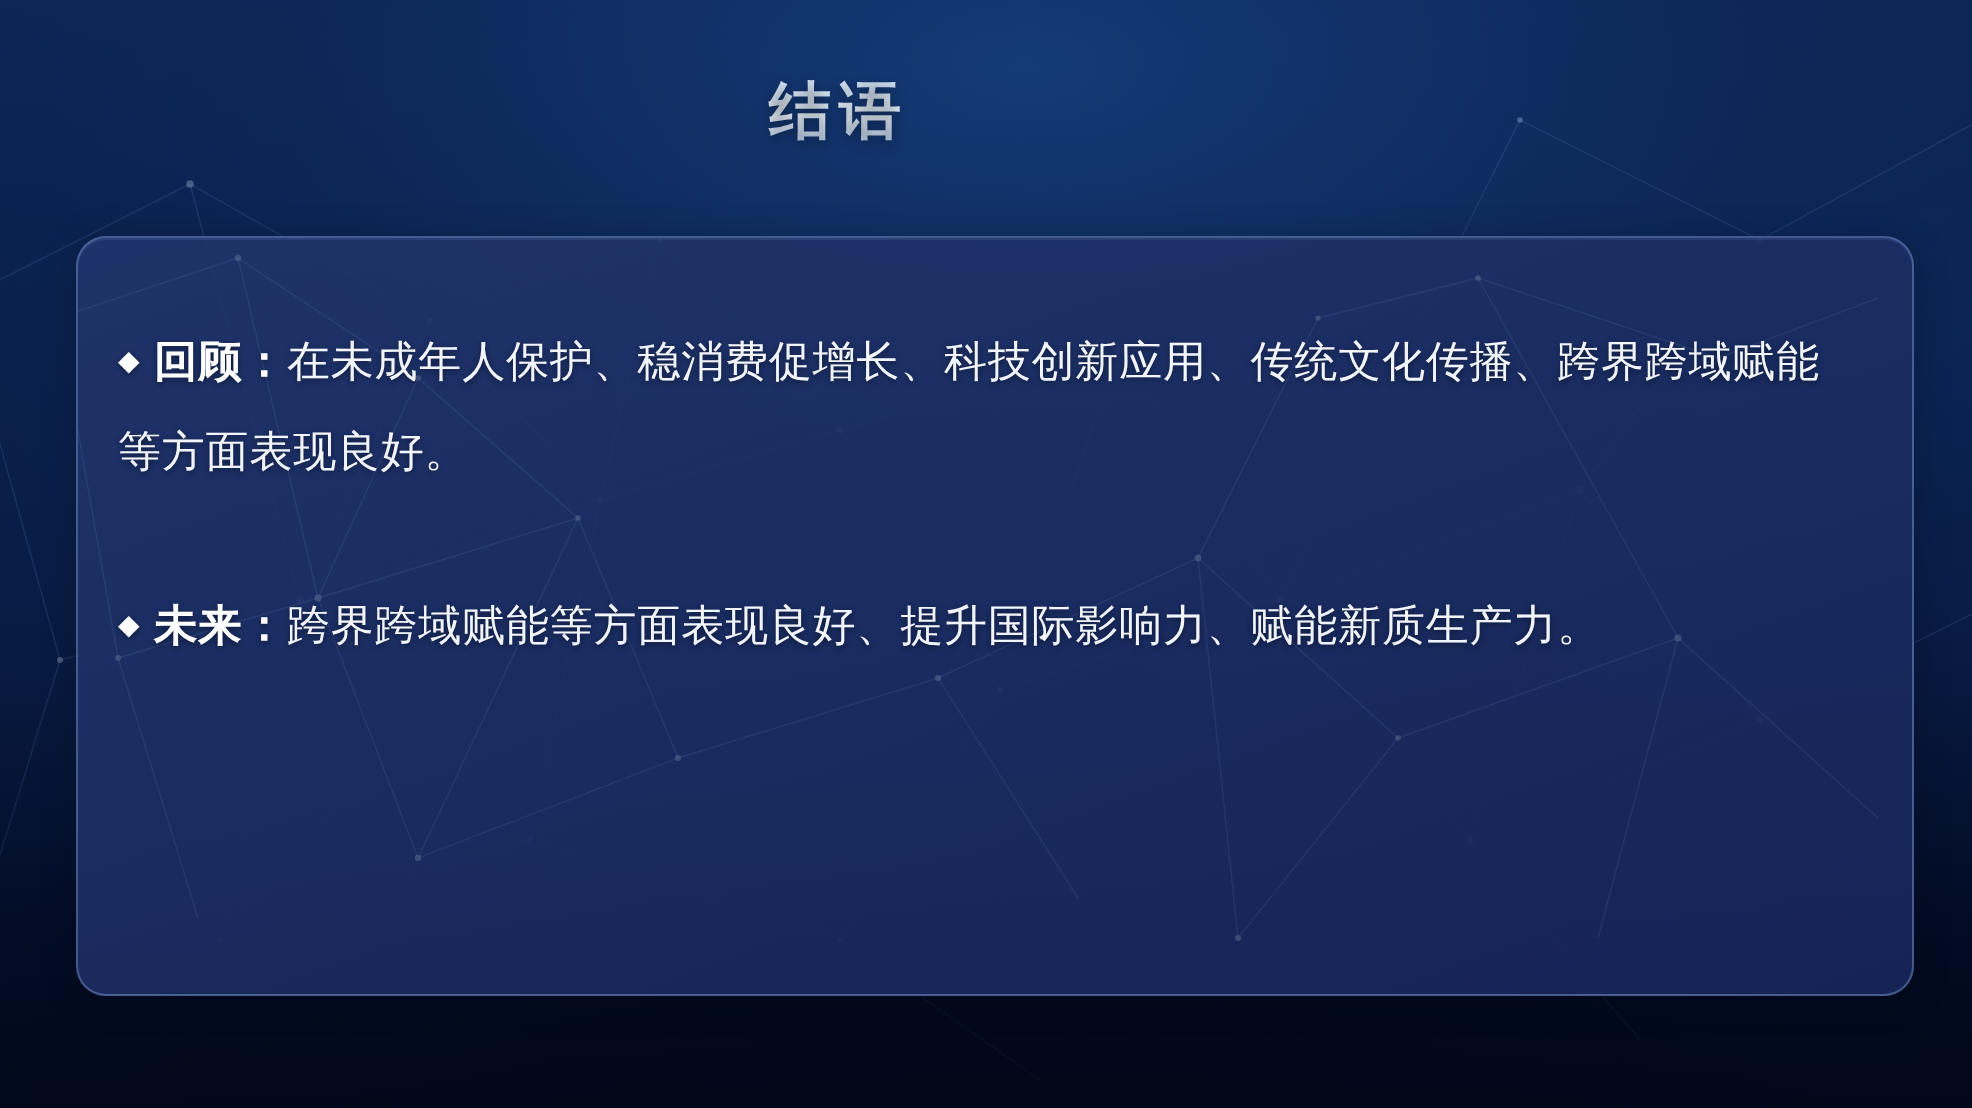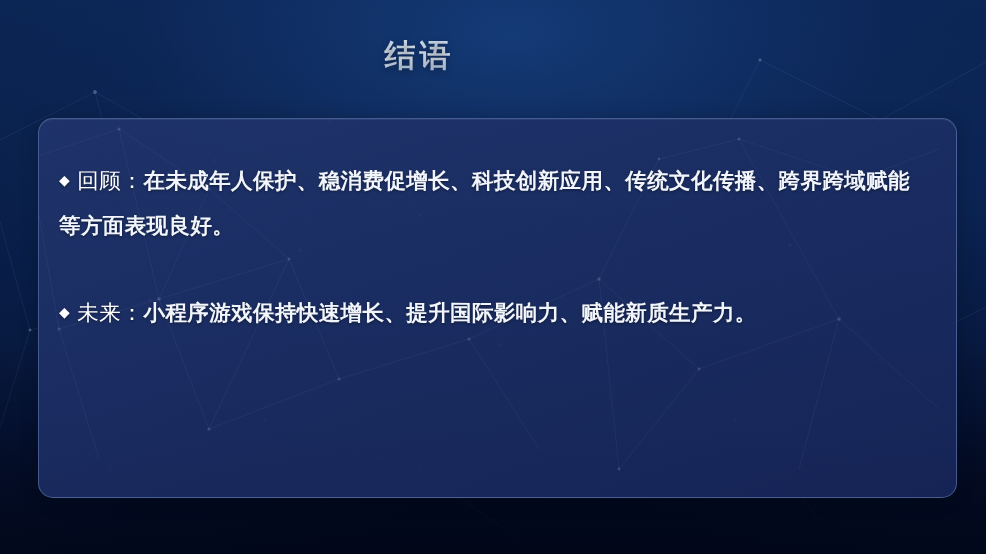--- a/index.html
+++ b/index.html
@@ -108,28 +108,28 @@
     font-size: 14px;
     line-height: 45px;
     vertical-align: top;
     color: #ffffff;
     margin-right: 7px;
     position: relative;
     top: -1px;
   }
 
   .bullet-label {
-    font-weight: 400;
+    font-weight: 700;
     color: #ffffff;
     letter-spacing: 0.6px;
     text-align: right;
   }
 
   .bullet-text {
-    font-weight: 700;
+    font-weight: 400;
     color: #f2f6fc;
   }
 </style>
 </head>
 <body>
 
 <div id="slide">
 
   <svg id="bg-network" viewBox="0 0 986 554" preserveAspectRatio="none">
     <g stroke="#6f92cf" stroke-width="0.7" fill="none" opacity="0.30">
@@ -216,18 +216,18 @@
     </svg>
 
     <div id="bullet-list">
 
       <p class="bullet-para">
         <span class="bullet-mark">◆</span><span class="bullet-label">回顾：</span><span class="bullet-text">在未成年人保护、稳消费促增长、科技创新应用、传统文化传播、跨界跨域赋能等方面表现良好。</span>
       </p>
 
 
       <p class="bullet-para">
-        <span class="bullet-mark">◆</span><span class="bullet-label">未来：</span><span class="bullet-text">小程序游戏保持快速增长、提升国际影响力、赋能新质生产力。</span>
+        <span class="bullet-mark">◆</span><span class="bullet-label">未来：</span><span class="bullet-text">跨界跨域赋能等方面表现良好、提升国际影响力、赋能新质生产力。</span>
       </p>
 
     </div>
   </div>
 </div>
 
 </body></html>

